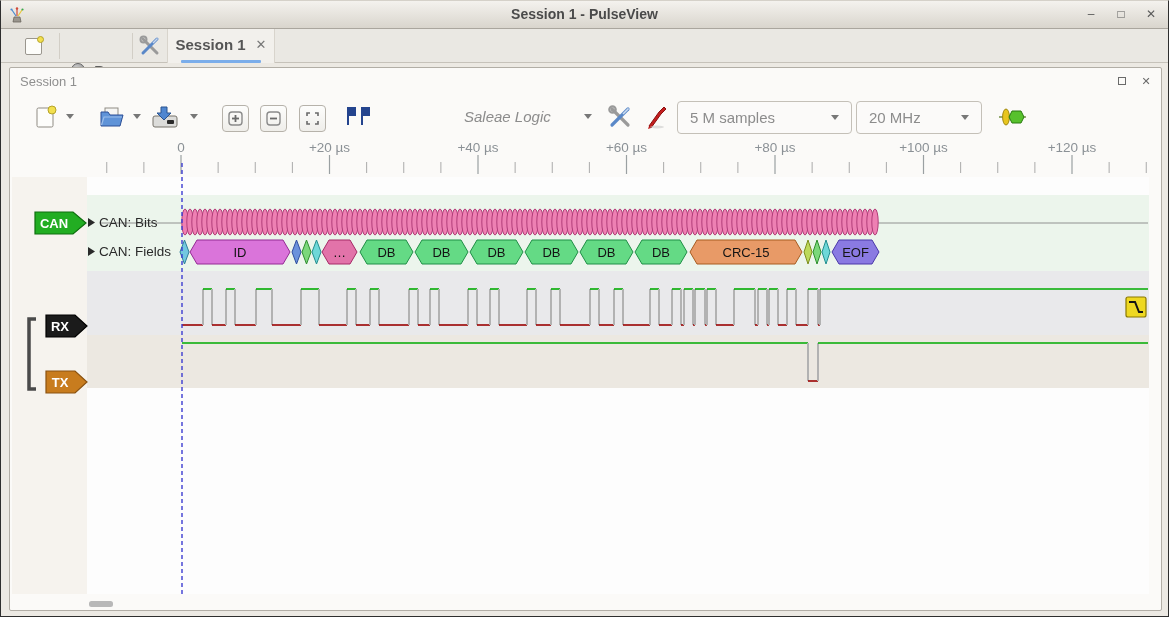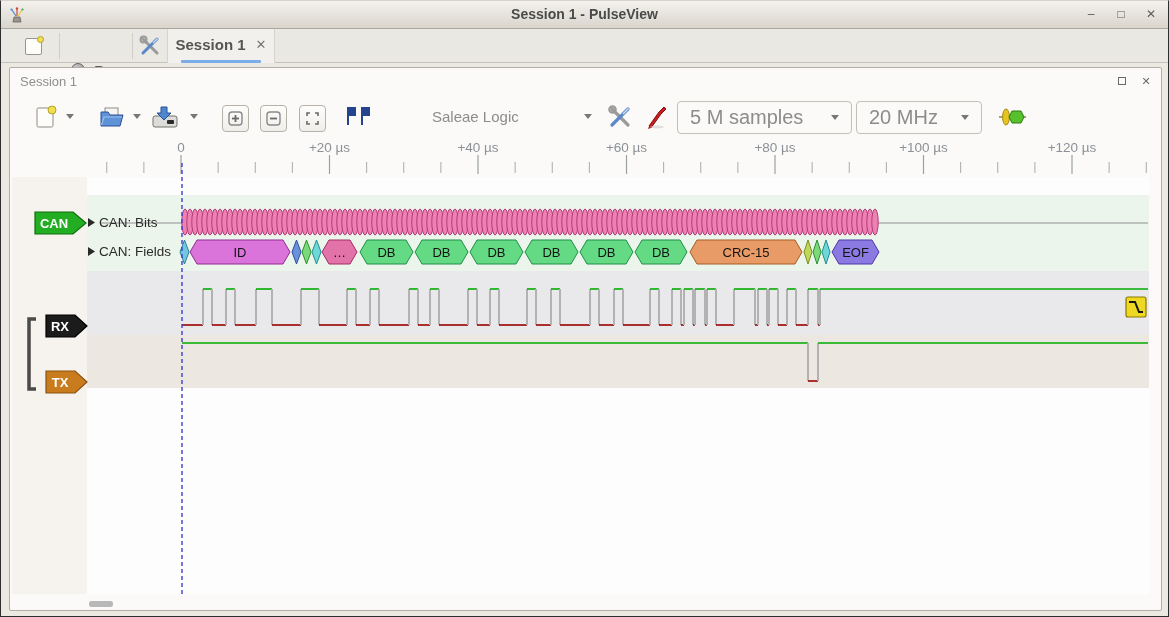--- a/index.html
+++ b/index.html
@@ -54,21 +54,21 @@
   
   .stoolbar{position:absolute;left:0;top:28px;width:1151px;height:46px;}
   .sbtn{position:absolute;display:flex;align-items:center;justify-content:center;}
   .caret{width:0;height:0;border-left:4px solid transparent;
     border-right:4px solid transparent;border-top:5px solid #777;}
   .btn-framed{width:27px;height:27px;border:1px solid #b6b2aa;border-radius:4px;
     background:linear-gradient(#fdfdfc,#efeeea);display:flex;align-items:center;
     justify-content:center;}
   .combo{position:absolute;top:5px;height:33px;border:1px solid #c4c0b8;
     border-radius:4px;background:#fbfaf9;display:flex;align-items:center;
-    justify-content:space-between;padding:10px 12px;color:#8c8c8c;font-size:20px;}
+    justify-content:space-between;padding:10px 12px;color:#8c8c8c;font-size:15px;}
   .device-label{position:absolute;top:12px;color:#8c8c8c;font-size:15px;}
 
   
   #trace-svg{position:absolute;left:2px;top:69px;}
   text{font-family:"Liberation Sans", sans-serif;}
 </style>
 </head>
 <body>
 
 <div class="app">
@@ -179,21 +179,21 @@
 
       <div class="sbtn" style="left:332px;top:8px">
         <svg width="30" height="24" viewBox="0 0 30 24">
           <line x1="6" y1="3" x2="6" y2="21" stroke="#24448e" stroke-width="2"></line>
           <rect x="6" y="3" width="8" height="9" fill="#24448e"></rect>
           <line x1="20" y1="3" x2="20" y2="21" stroke="#24448e" stroke-width="2"></line>
           <rect x="20" y="3" width="8" height="9" fill="#24448e"></rect>
         </svg>
       </div>
 
-      <span class="device-label" style="left: 422px;">Saleae Logic</span>
+      <span class="device-label" style="left: 454px; font-style: italic;">Saleae Logic</span>
       <div class="sbtn" style="left:574px;top:18px">
           <span class="caret"></span>
         </div>
 
       <div class="sbtn" style="left:597px;top:8px">
         <svg width="26" height="26" viewBox="0 0 26 26">
           <line x1="5" y1="5" x2="21" y2="21" stroke="#9a9a9a" stroke-width="3.2" stroke-linecap="round"></line>
           <circle cx="5.5" cy="5.5" r="3.2" fill="none" stroke="#9a9a9a" stroke-width="2.2"></circle>
           <line x1="21" y1="5" x2="5" y2="21" stroke="#5a88c8" stroke-width="3.2" stroke-linecap="round"></line>
           <line x1="21.5" y1="4.5" x2="16" y2="10" stroke="#cdddf0" stroke-width="1.6"></line>

